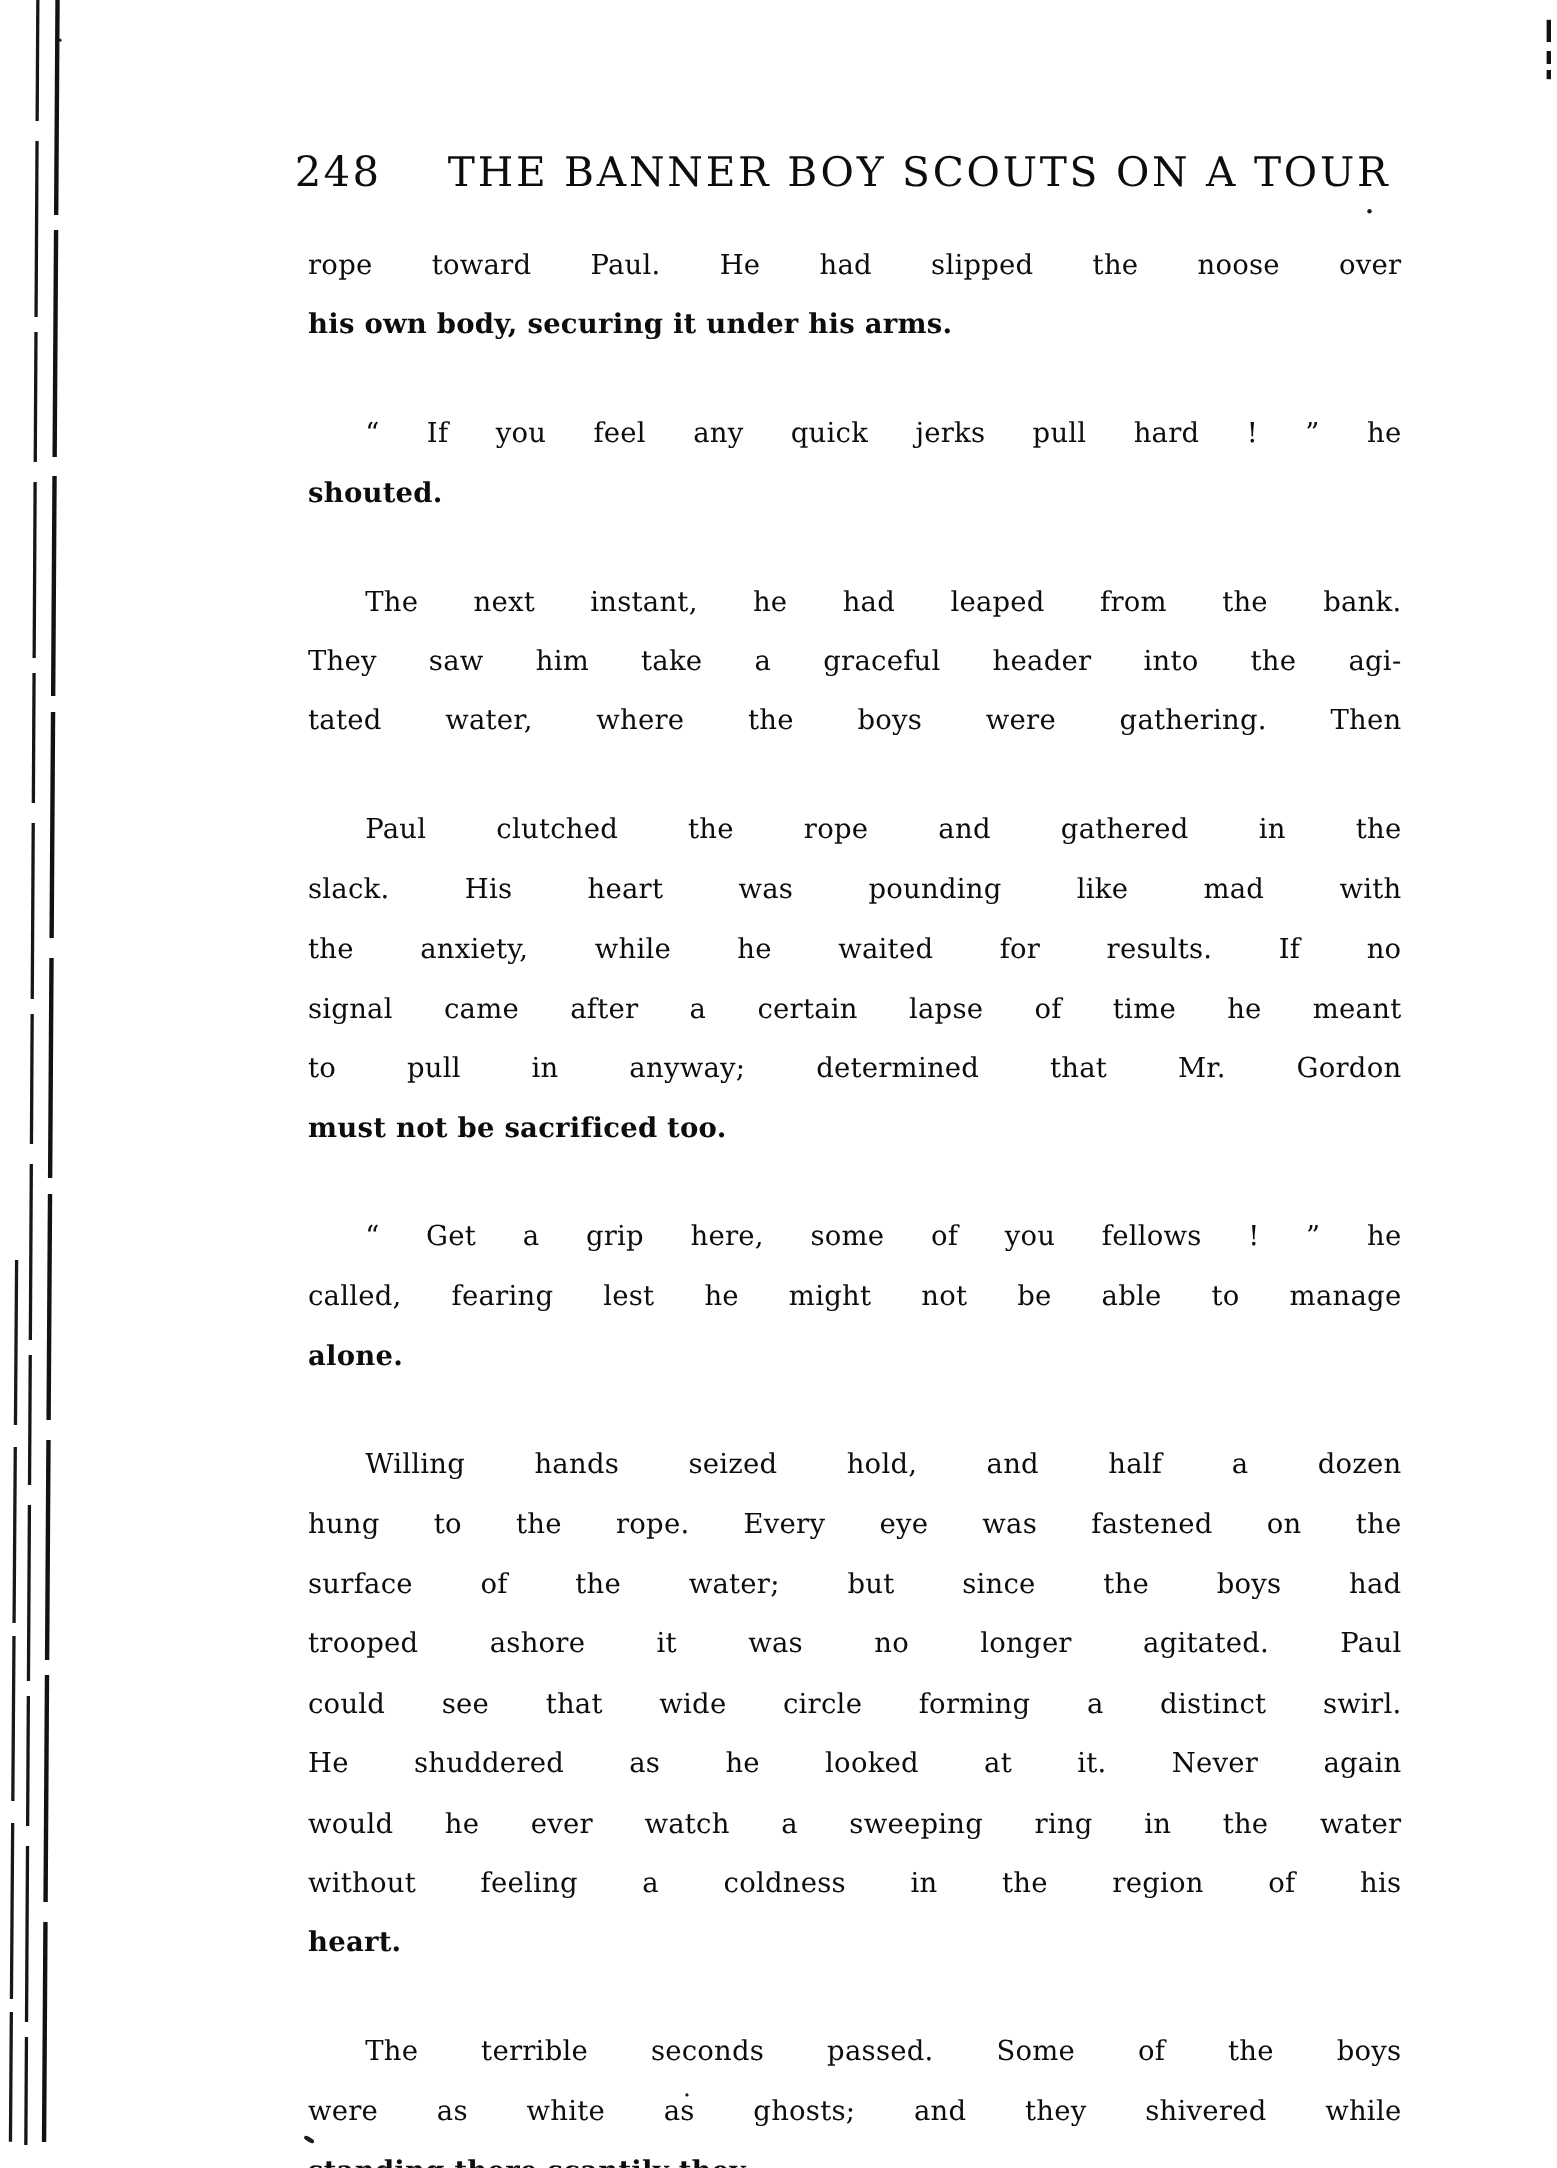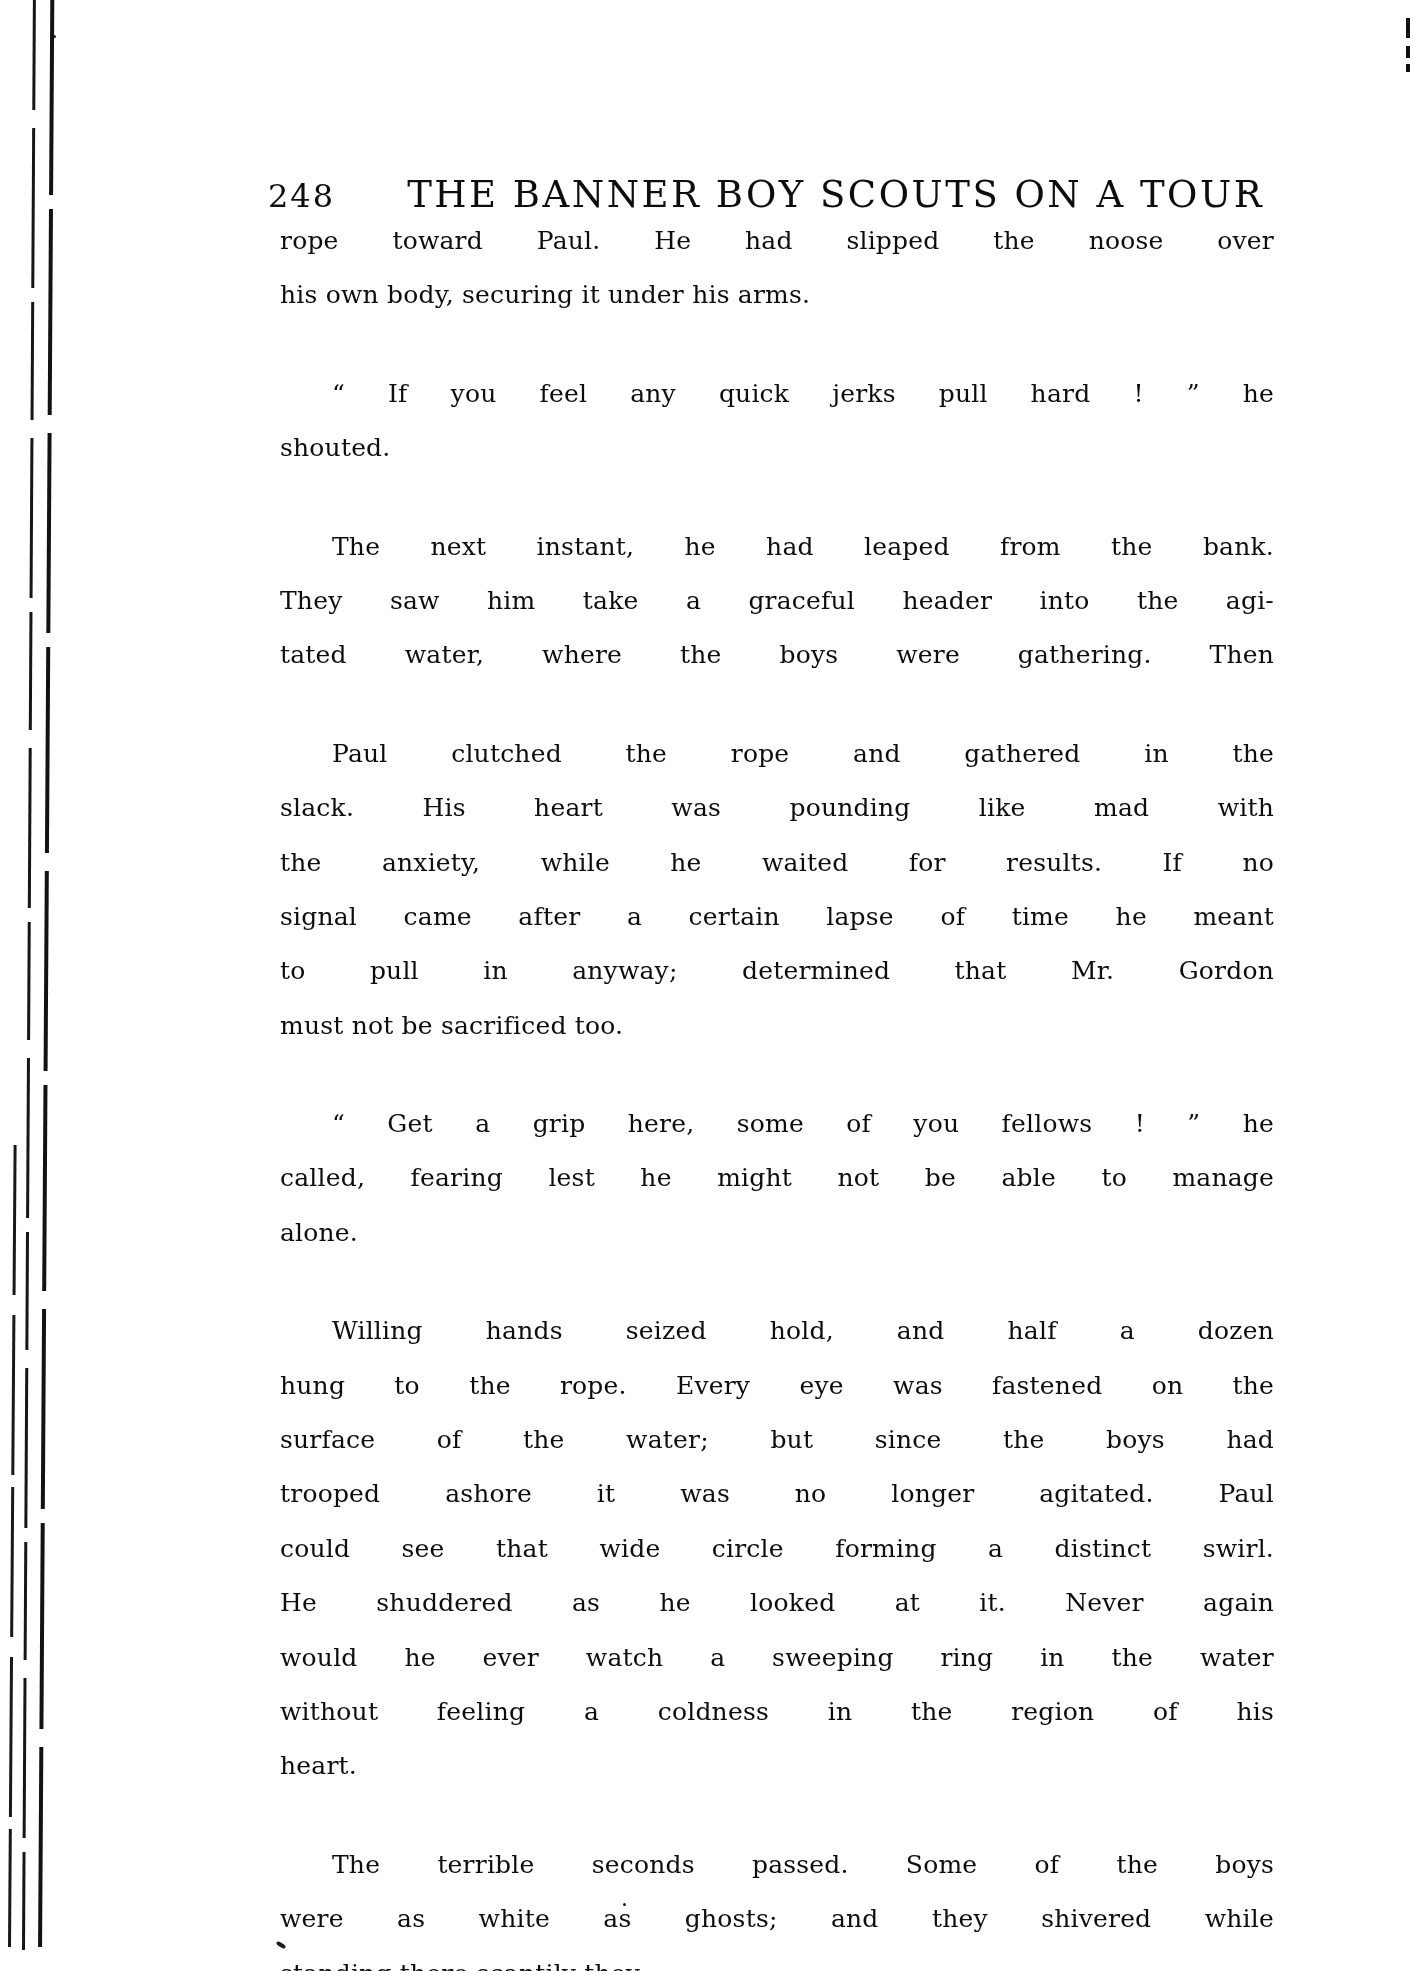--- a/index.html
+++ b/index.html
@@ -14,34 +14,34 @@
 
   
   .page { position: absolute; inset: 0; background: #ffffff; }
 
   
   .header {
     position: absolute; left: 268px; top: 134px; width: 996px;
     display: flex; justify-content: space-between; align-items: baseline;
     white-space: nowrap;
   }
-  .pagenum { font-size: 32px; letter-spacing: 2px; margin-top: 43px; }
+  .pagenum { font-size: 38px; letter-spacing: 2px; }
   .title   { font-size: 37px; letter-spacing: 2.5px; }
 
   
   .textblock {
     position: absolute; left: 280px; top: 214px; width: 994px;
     font-size: 25px;
   }
   .line {
     height: 54.4px; line-height: 54.4px;
     text-align: justify; text-align-last: justify;
     letter-spacing: 0.2px;
   }
-  .line.end { text-align-last: left; }
+  .line.end { text-align-last: left; font-weight: bold; }
   .line.in  { padding-left: 52px; margin-top: 44px; }
 
   
   .vline {
     position: absolute; width: 3px;
     background-image: repeating-linear-gradient(to bottom,
       #161616 0px 118px, rgba(0,0,0,0) 118px 136px,
       #161616 136px 296px, rgba(0,0,0,0) 296px 310px);
   }
   .vline-a { left: 22px; top: -8px; height: 1958px;

